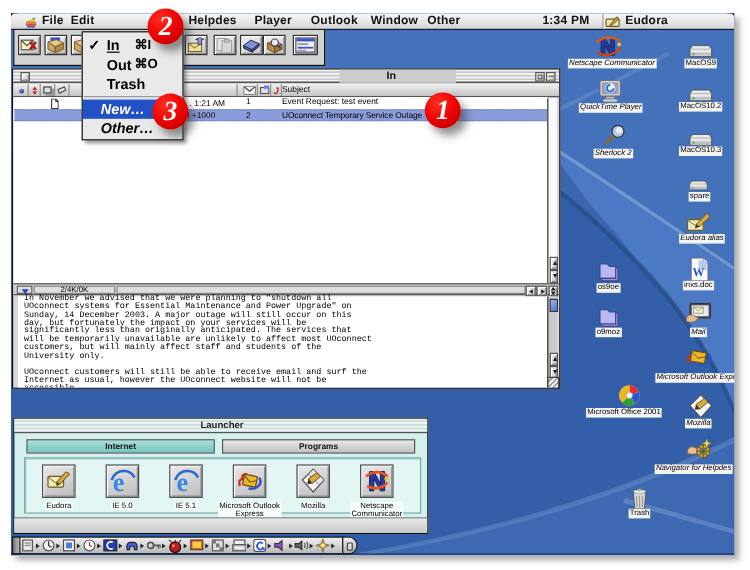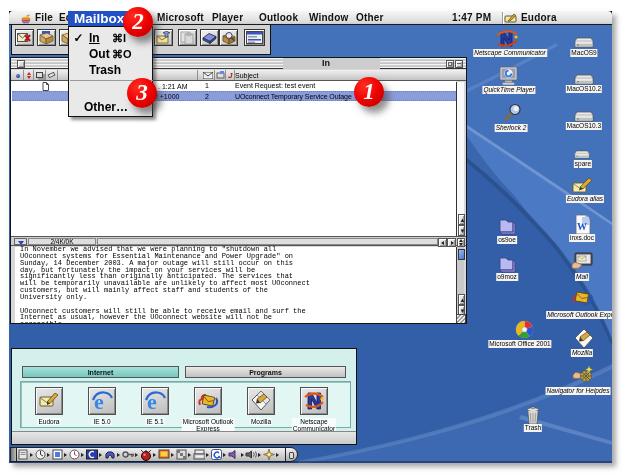--- a/index.html
+++ b/index.html
@@ -52,26 +52,26 @@
           <rect x="0" y="0" width="10" height="2.8" fill="#3fa33f"></rect>
           <rect x="0" y="2.8" width="10" height="1.9" fill="#e8c02c"></rect>
           <rect x="0" y="4.7" width="10" height="1.9" fill="#e2862a"></rect>
           <rect x="0" y="6.6" width="10" height="1.9" fill="#d44a3a"></rect>
           <rect x="0" y="8.5" width="10" height="1.3" fill="#8b52a1"></rect>
           <rect x="0" y="9.8" width="10" height="1.2" fill="#3a6ab4"></rect>
         </g>
  </svg>
  <span class="mi" style="left:26px">File</span>
  <span class="mi" style="left:50px">Edit</span>
- <span class="mi" style="left:148px">Microsoft</span>
+ <span class="mi" style="left:148px">Helpdes</span>
  <span class="mi" style="left:203px">Player</span>
  <span class="mi" style="left:250px">Outlook</span>
  <span class="mi" style="left:300px">Window</span>
  <span class="mi" style="left:347px">Other</span>
- <span class="mi" style="left:443px">1:47 PM</span>
+ <span class="mi" style="left:443px">1:34 PM</span>
  <span class="abs" style="left:493px;top:1px;width:2px;height:12px;border-left:1px solid #9a9a9a;border-right:1px solid #fff"></span>
  <svg class="abs" style="left:495px;top:2px" width="14" height="10" viewBox="0 0 14 10">
         <rect x="1" y="3" width="11" height="6" rx="1" fill="#f0e6b0" stroke="#6b5a20" stroke-width="1"></rect>
         <path d="M4,8 L10,1 L12,2.5 L6,8 Z" fill="#caa23a" stroke="#5a4a18" stroke-width=".7"></path>
       </svg>
  <span class="mi" style="left:512px">Eudora</span>
 </div>
 
 <div id="inwin" class="abs" style="left:1px;top:46px;width:457px;height:267px;background:#d8d8d8;border:1px solid #151515;z-index:10;overflow:hidden">
 
@@ -253,20 +253,23 @@
           <rect x="0.5" y="0.5" width="16" height="12" fill="#eee" stroke="#445" stroke-width="1"></rect>
           <rect x="1" y="1" width="15" height="2.5" fill="#3a55c0"></rect>
           <rect x="2" y="5" width="9" height="1.5" fill="#99a"></rect>
           <rect x="2" y="8" width="13" height="1.5" fill="#3a55c0"></rect>
           <rect x="2" y="10.5" width="7" height="1.5" fill="#99a"></rect>
         </svg>
       </div>
 </div>
 
 <div id="launcher" class="abs" style="left:2px;top:337px;width:346px;height:97px;z-index:11;border:1px solid #111;background:#d4f0ec">
+ <div class="abs" style="left:0;top:0;width:344px;height:12px;background:repeating-linear-gradient(180deg,#eef6f4 0 1px,#ccdedc 1.5px 2.5px,#eaf4f2 3px);border-bottom:1px solid #555">
+   <span class="abs" style="left:155px;top:1px;font-size:8px;font-weight:bold;color:#222">Launcher</span>
+ </div>
  <div class="abs" style="left:10px;top:17px;width:157px;height:12px;background:linear-gradient(180deg,#a8e0da,#74c8c0);border:1px solid #555;display:flex;align-items:center;justify-content:center">
         <span style="font-size:7px;font-weight:bold;color:#111">Internet</span>
       </div>
  <div class="abs" style="left:173px;top:17px;width:161px;height:12px;background:linear-gradient(180deg,#e8e8e8,#c2c2c2);border:1px solid #555;display:flex;align-items:center;justify-content:center">
         <span style="font-size:7px;font-weight:bold;color:#111">Programs</span>
       </div>
  <div class="abs" style="left:8px;top:32px;width:331px;height:47px;background:#e2f7f4;border:1px solid #7aa;box-shadow:inset 1px 1px 0 #9cc5c0"></div>
  <div class="lbtn" style="left:23px">
         <svg width="20" height="16" viewBox="0 0 20 16">
           <rect x="1" y="4" width="13" height="9" rx="1" fill="#f2ecb4" stroke="#6b5a20" stroke-width="1"></rect>
@@ -548,30 +551,30 @@
  <span class="lbl it" style="left:569px;top:376px">Navigator for Helpdes</span>
  <svg class="ico" style="left:515px;top:395px" width="18" height="19" viewBox="0 0 18 19">
         <ellipse cx="9" cy="3.6" rx="5.6" ry="1.9" fill="#e4e4e4" stroke="#555" stroke-width=".8"></ellipse>
         <rect x="7.4" y="1" width="3.2" height="1.6" rx=".8" fill="#ddd" stroke="#555" stroke-width=".6"></rect>
         <path d="M3.8,5 L5,18 L13,18 L14.2,5" fill="#d6d6d6" stroke="#555" stroke-width=".8"></path>
         <path d="M6.3,7 L6.9,16.5 M9,7 L9,16.5 M11.7,7 L11.1,16.5" stroke="#909090" stroke-width=".8"></path>
       </svg>
  <span class="lbl" style="left:524px;top:413px">Trash</span>
 </div>
 
-<div id="mtitle" class="abs" style="left:59px;top:0;width:80px;height:15px;background:#2251c5;z-index:31">
- <span style="position:absolute;left:6px;top:0px;font-size:13.5px;font-weight:bold;color:#fff;line-height:15px">Mailbox</span>
-</div>
 <div id="menu" class="abs" style="left:59px;top:15px;width:85px;height:91px;background:#e9e9e9;border:1px solid #111;box-shadow:3px 3px 3px rgba(40,40,40,.5);z-index:31">
  <div class="abs" style="left:4.5px;top:3px;font-size:12px;font-weight:bold;color:#000;line-height:16px">✓</div>
  <div class="abs" style="left:20px;top:3px;font-size:12px;font-weight:bold;color:#000;line-height:16px;text-decoration:underline">In</div>
  <div class="abs" style="left:43px;top:3px;font-size:11px;font-weight:bold;color:#000;line-height:16px">⌘I</div>
  <div class="abs" style="left:20px;top:19px;font-size:12px;font-weight:bold;color:#000;line-height:16px">Out</div>
  <div class="abs" style="left:43px;top:19px;font-size:11px;font-weight:bold;color:#000;line-height:16px">⌘O</div>
  <div class="abs" style="left:20px;top:35px;font-size:12px;font-weight:bold;color:#000;line-height:16px">Trash</div>
  <div class="abs" style="left:1px;top:53px;width:83px;height:1px;background:#9a9a9a"></div>
- <div class="abs" style="left:15px;top:72px;font-size:12px;font-weight:bold;color:#000;line-height:16px">Other…</div>
+ <div class="abs" style="left:0px;top:56px;width:85px;height:16px;background:#2251c5">
+   <span style="position:absolute;left:15px;top:0;font-size:12px;font-weight:bold;font-style:italic;color:#fff;line-height:16px">New…</span>
+ </div>
+ <div class="abs" style="left:15px;top:72px;font-size:12px;font-weight:bold;font-style:italic;color:#000;line-height:16px">Other…</div>
 </div>
 </div>
 
 <div class="call" style="left:123px;top:7px"><span>2</span></div>
 <div class="call" style="left:127px;top:78px"><span>3</span></div>
 <div class="call" style="left:354px;top:77px"><span>1</span></div>
 
 </body></html>

